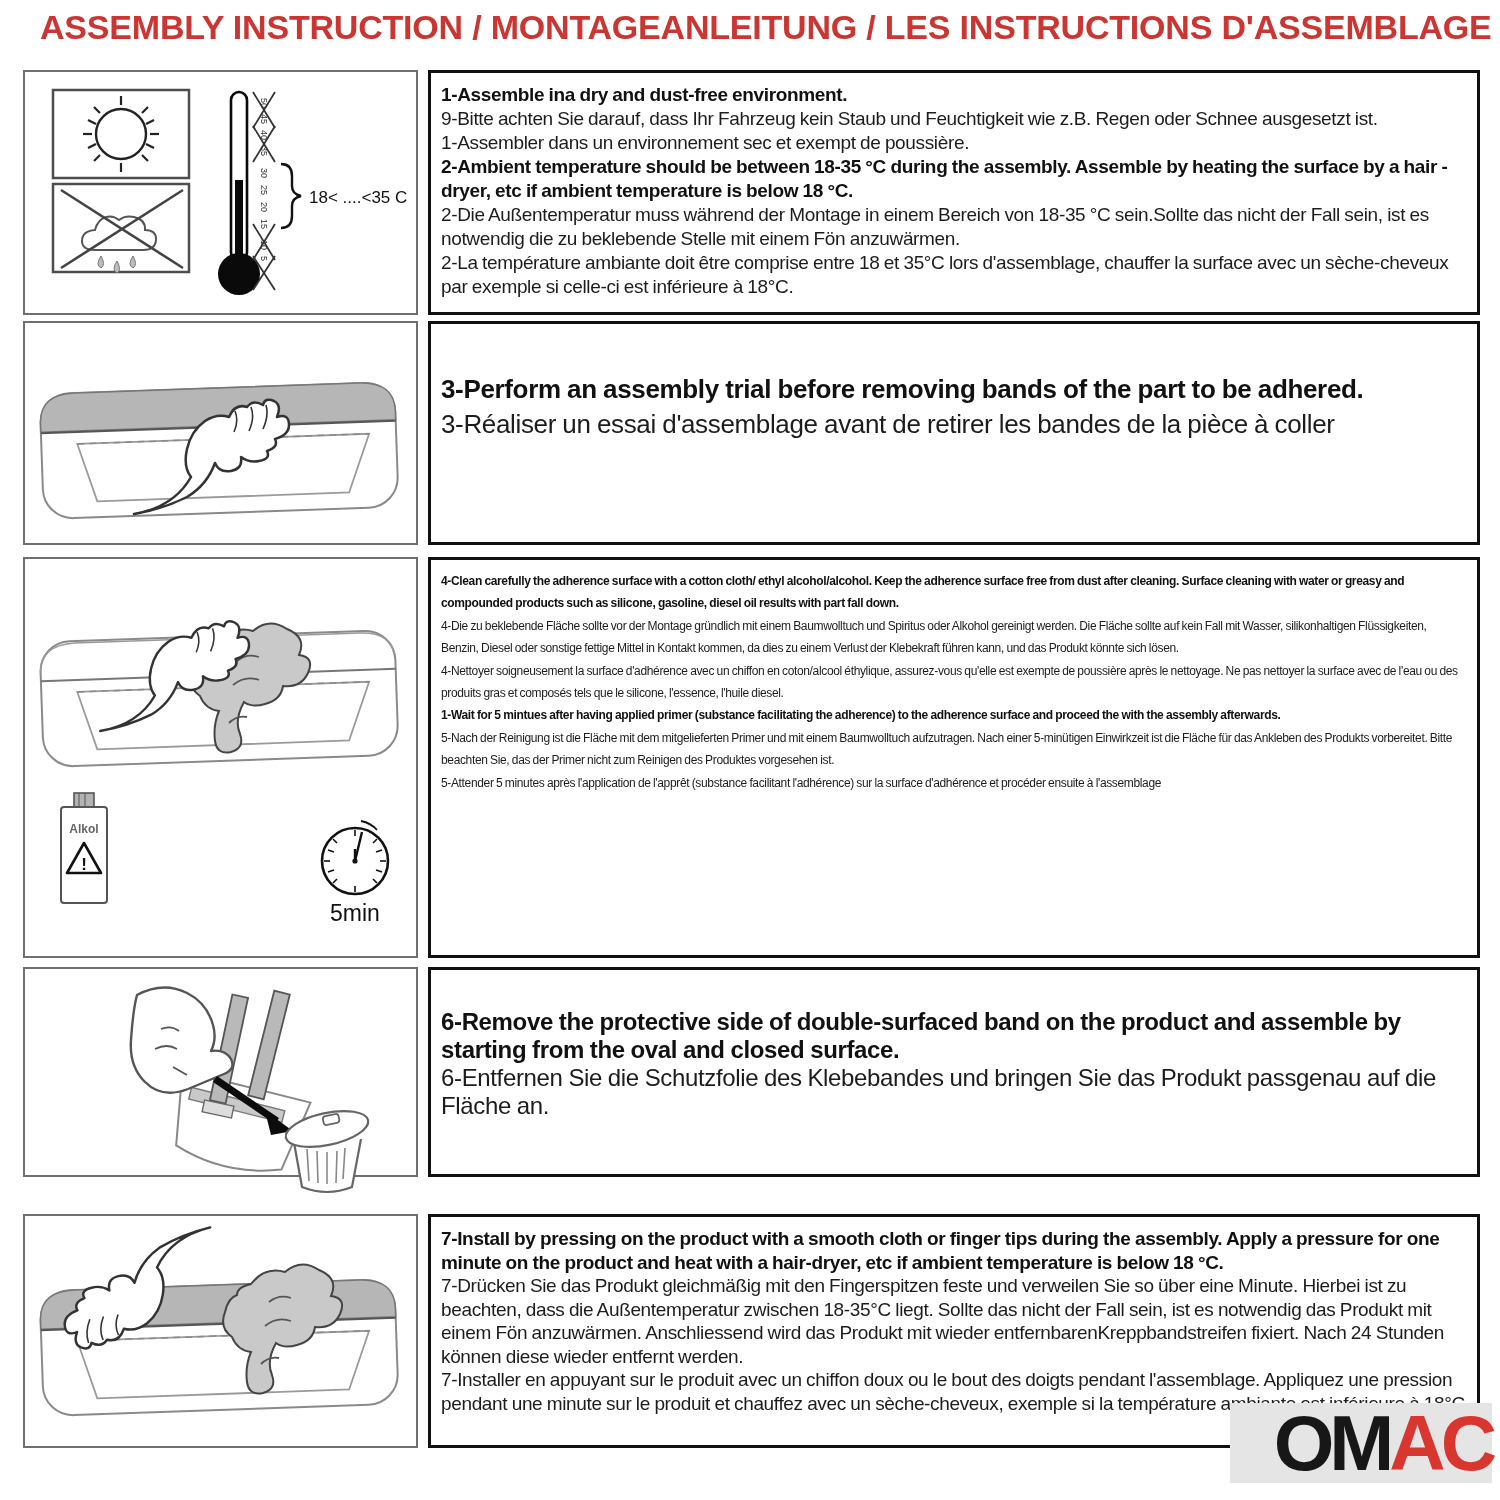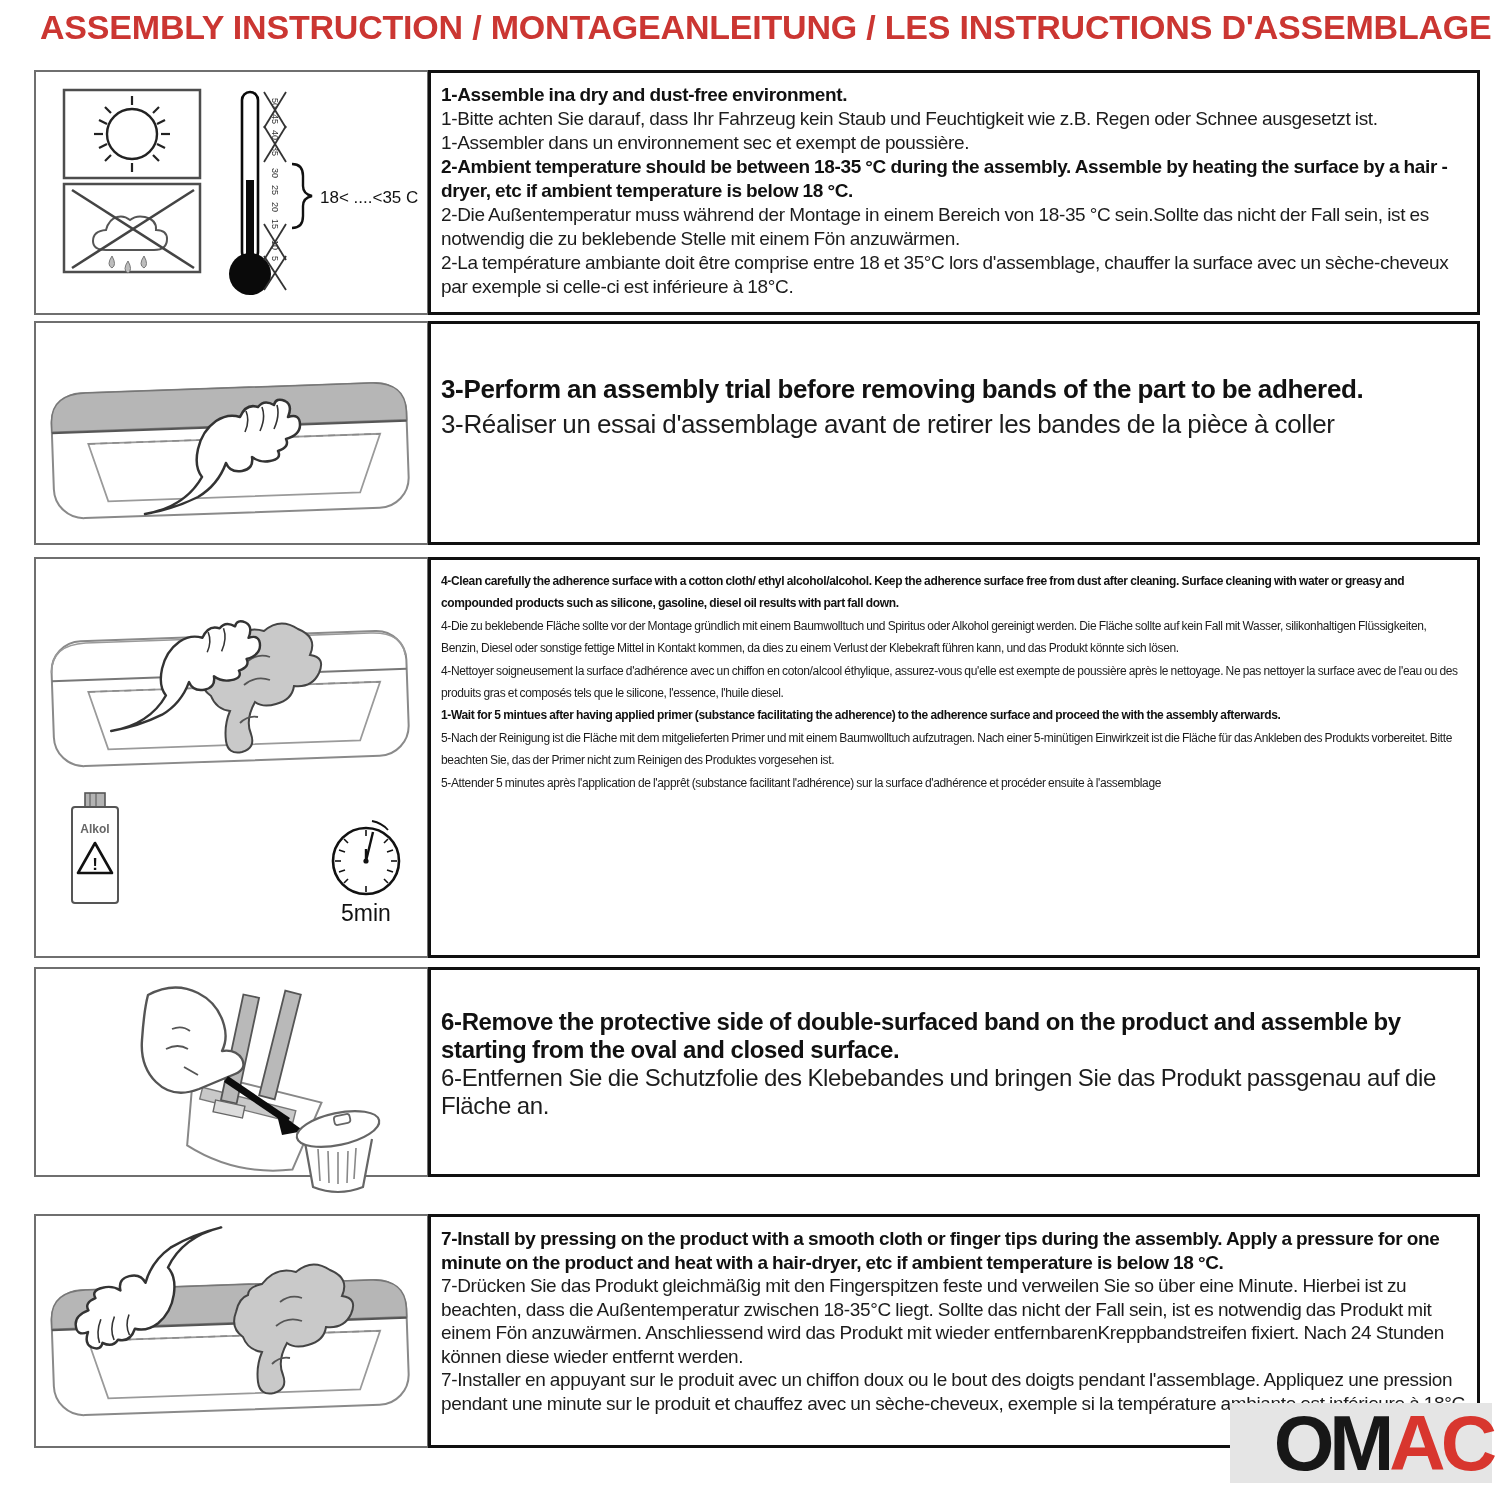--- a/index.html
+++ b/index.html
@@ -6,21 +6,21 @@
   body{
     width:1500px;height:1500px;position:relative;background:#ffffff;
     font-family:"Liberation Sans",sans-serif;color:#1c1c1c;overflow:hidden;
   }
   .title{
     position:absolute;left:40px;top:8px;width:1450px;
     font-size:34px;font-weight:800;letter-spacing:-0.2px;white-space:nowrap;
     color:#cb3632;transform:scaleX(1.0);transform-origin:left;
   }
   .box-left{
-    position:absolute;left:34px;width:395px;background:#fff;
+    position:absolute;left:23px;width:395px;background:#fff;
     border:2px solid #6f6f6f;box-sizing:border-box;
   }
   .box-right{
     position:absolute;left:428px;width:1052px;background:#fff;
     border:3px solid #101010;box-sizing:border-box;
   }
   .r1{top:70px;height:245px;}
   .r2{top:321px;height:224px;}
   .r3{top:557px;height:401px;}
   .r4{top:967px;height:210px;}
@@ -109,21 +109,21 @@
           <line x1="250" y1="184" x2="228" y2="218"></line>
       </g>
       <path d="M256,92 Q267,92 267,104 L267,114 Q267,122 276,124 Q267,126 267,134 L267,144 Q267,156 256,156" fill="none" stroke="#111" stroke-width="2.4"></path>
       <text x="284" y="131" font-size="17" fill="#111">18&lt; ....&lt;35 C</text>
     </g>
   </svg>
 </div>
 <div class="box-right r1">
   <div class="txt fs-s">
     <p class="b">1-Assemble ina dry and dust-free environment.</p>
-    <p>1-Bitte achten Sie darauf, dass Ihr Fahrzeug kein Staub und Feuchtigkeit wie z.B. Regen oder Schnee ausgesetzt ist.</p>
+    <p>9-Bitte achten Sie darauf, dass Ihr Fahrzeug kein Staub und Feuchtigkeit wie z.B. Regen oder Schnee ausgesetzt ist.</p>
     <p>1-Assembler dans un environnement sec et exempt de poussière.</p>
     <p class="b gap">2-Ambient temperature should be between 18-35 °C during the assembly. Assemble by heating the surface by a hair -dryer, etc if ambient temperature is below 18 °C.</p>
     <p>2-Die Außentemperatur muss während der Montage in einem Bereich von 18-35 °C sein.Sollte das nicht der Fall sein, ist es notwendig die zu beklebende Stelle mit einem Fön anzuwärmen.</p>
     <p>2-La température ambiante doit être comprise entre 18 et 35°C lors d'assemblage, chauffer la surface avec un sèche-cheveux par exemple si celle-ci est inférieure à 18°C.</p>
   </div>
 </div>
 
 <div class="box-left r2">
   <svg width="391" height="220" viewBox="0 0 391 220">
     <g transform="translate(4,10) rotate(-2 190 100)">

